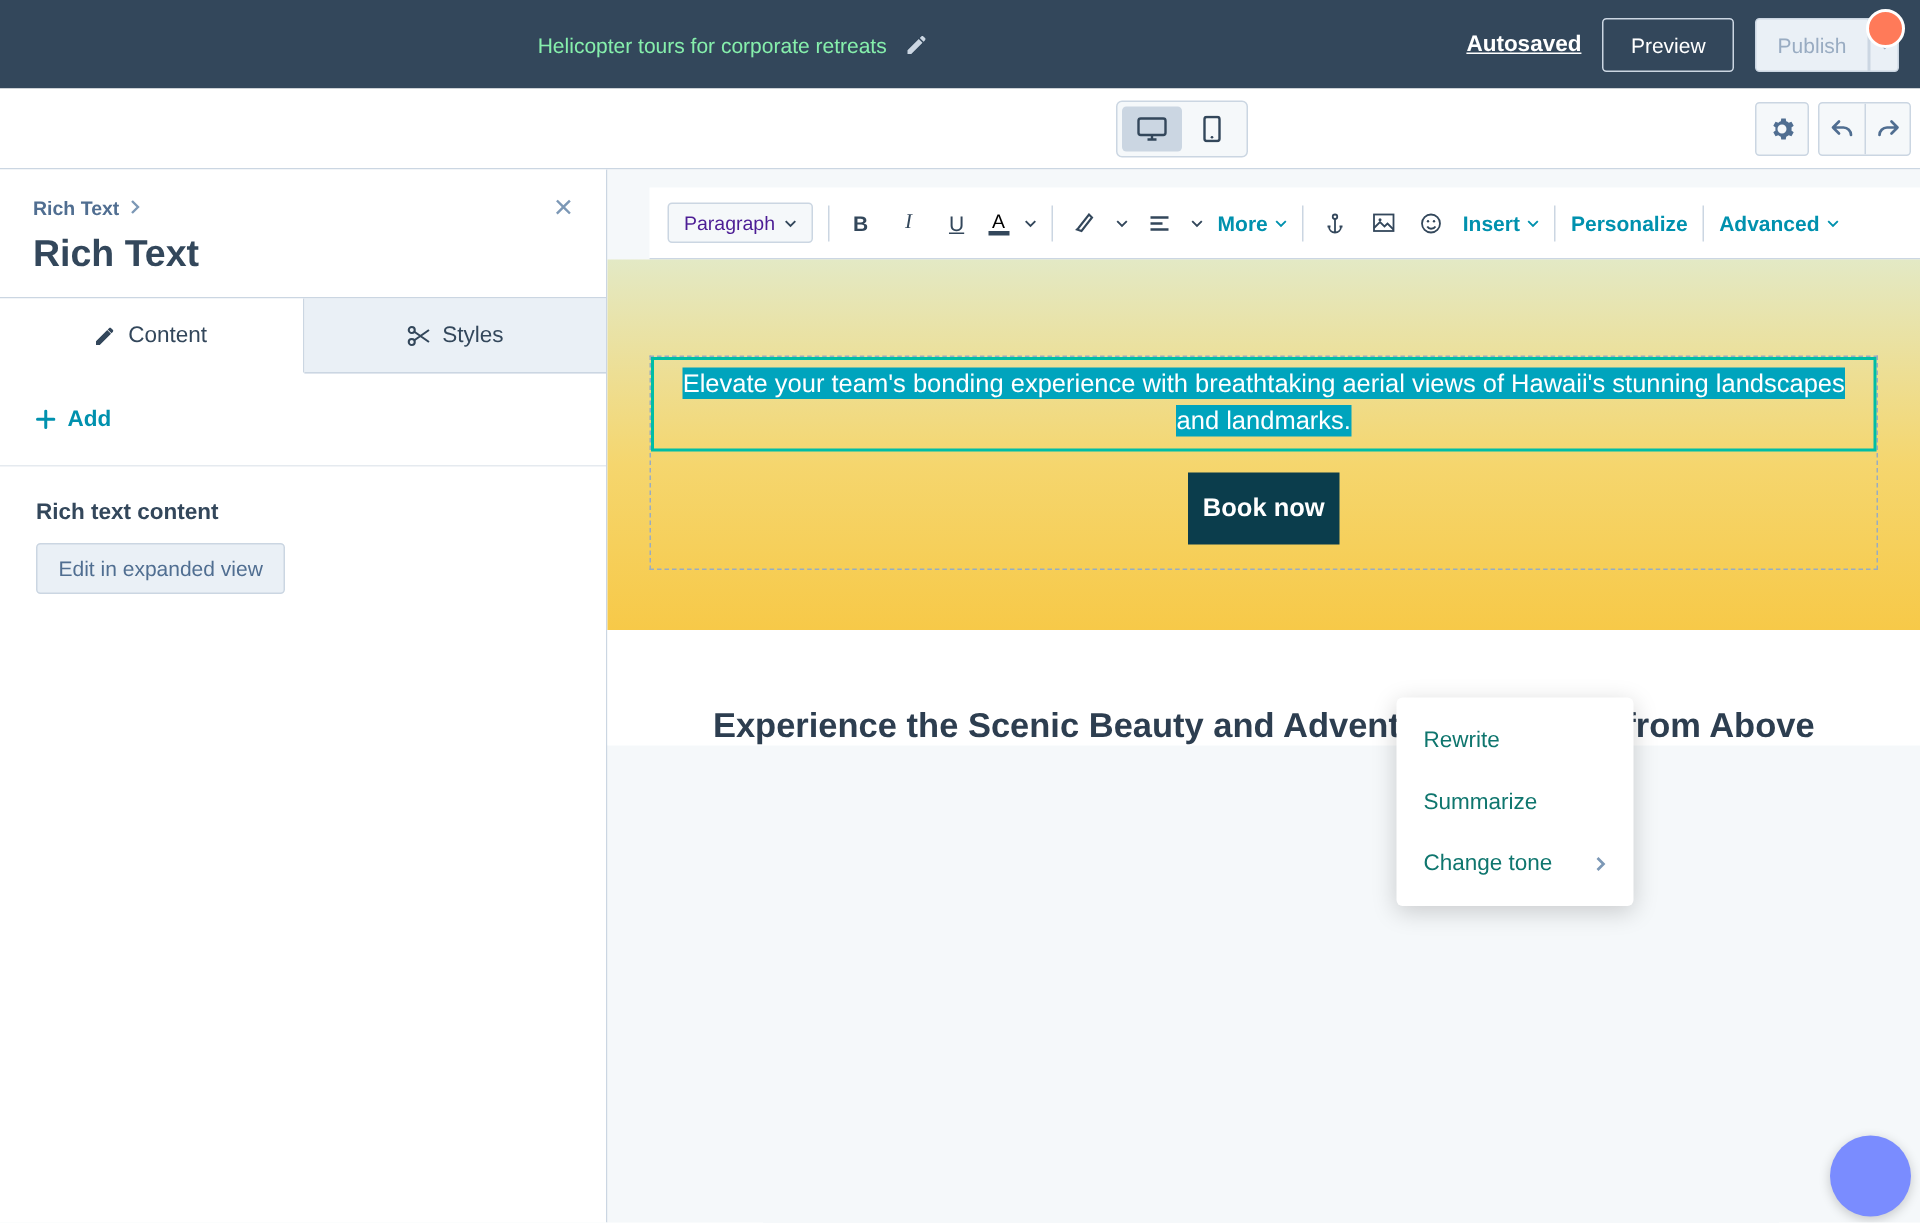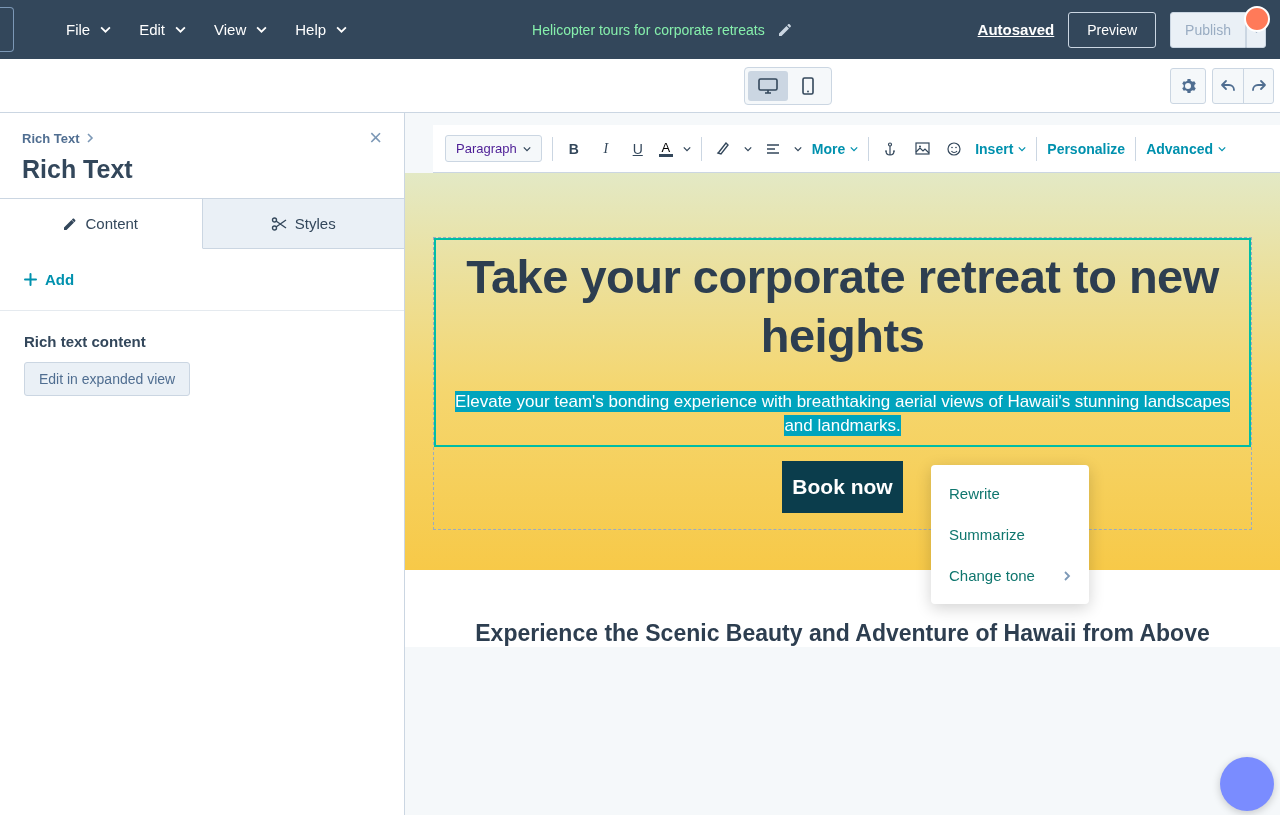--- a/index.html
+++ b/index.html
@@ -280,21 +280,21 @@
     background:#00a4bd;
     line-height:1.45;
     padding: 1px 0;
   }
   .cta {
     margin: 14px auto 0 auto;
     width: fit-content;
     background:#0b3d4c;
     color:#fff;
     font-weight:700;
-    font-size:21px;
+    font-size:17px;
     padding:14px 10px;
     cursor:pointer;
   }
 
   .context-menu {
     position:absolute;
     top: 352px;
     left: 526px;
     width: 158px;
     background:#fff;
@@ -332,47 +332,20 @@
     background:#7a8cff;
     box-shadow:0 2px 8px rgba(0,0,0,0.2);
   }
 
   svg.caret{width:11px;height:11px;}
 </style>
 </head>
 <body>
 
 <div class="topbar">
-  <div class="topbar-left">
-    <div class="tb-stub"></div>
-    <div class="tb-menu-item">
-      <span>File</span>
-      <svg class="caret" viewBox="0 0 10 10">
-          <path d="M1 3l4 4 4-4" fill="none" stroke="currentColor" stroke-width="1.6"></path>
-        </svg>
-    </div>
-    <div class="tb-menu-item">
-      <span>Edit</span>
-      <svg class="caret" viewBox="0 0 10 10">
-          <path d="M1 3l4 4 4-4" fill="none" stroke="currentColor" stroke-width="1.6"></path>
-        </svg>
-    </div>
-    <div class="tb-menu-item">
-      <span>View</span>
-      <svg class="caret" viewBox="0 0 10 10">
-          <path d="M1 3l4 4 4-4" fill="none" stroke="currentColor" stroke-width="1.6"></path>
-        </svg>
-    </div>
-    <div class="tb-menu-item">
-      <span>Help</span>
-      <svg class="caret" viewBox="0 0 10 10">
-          <path d="M1 3l4 4 4-4" fill="none" stroke="currentColor" stroke-width="1.6"></path>
-        </svg>
-    </div>
-  </div>
 
   <div class="topbar-title-wrap">
     <span class="topbar-title">Helicopter tours for corporate retreats</span>
     <svg width="16" height="16" viewBox="0 0 16 16">
       <path d="M2 11.5V14h2.5L12 6.5 9.5 4 2 11.5zM13.7 4.8c.4-.4.4-1 0-1.4l-1.1-1.1c-.4-.4-1-.4-1.4 0l-1 1L12.7 5.8l1-1z" fill="#cbd6e2"></path>
     </svg>
   </div>
 
   <div class="topbar-right" style="position:relative;">
     <span class="autosaved">Autosaved</span>
@@ -552,21 +525,20 @@
         <span>Advanced</span>
         <svg class="small-caret" viewBox="0 0 10 10">
             <path d="M1 3l4 4 4-4" fill="none" stroke="#0091ae" stroke-width="1.6"></path>
           </svg>
       </span>
     </div>
 
     <div class="hero" style="margin-left:0;">
       <div class="rt-wrap">
         <div class="rt-outline">
-          <h1>Take your corporate retreat to new heights</h1>
           <div class="hero-sub-wrap">
             <span class="hero-sub">Elevate your team's bonding experience with breathtaking aerial views of Hawaii's stunning landscapes and landmarks.</span>
           </div>
         </div>
         <div class="cta">Book now</div>
       </div>
     </div>
 
     <div class="context-menu">
       <div class="cm-item">

